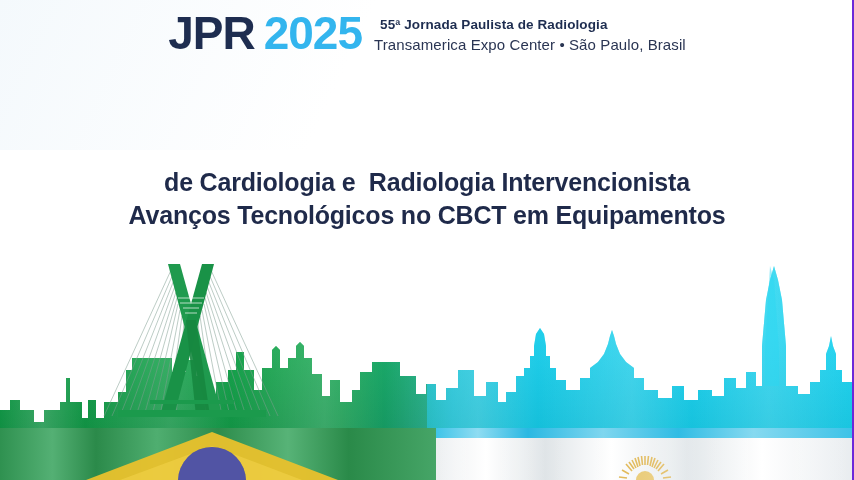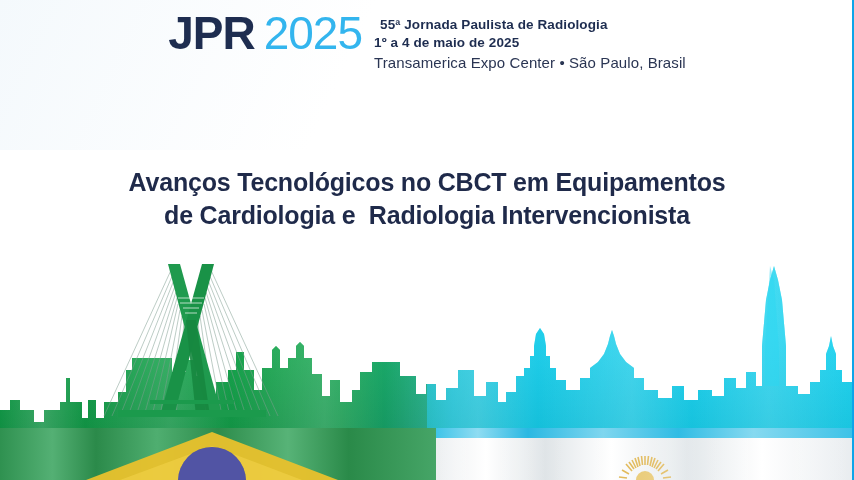--- a/index.html
+++ b/index.html
@@ -1,28 +1,28 @@
 <!DOCTYPE html>
 <html><head>
 <meta charset="utf-8">
 <style>
   html,body{margin:0;padding:0;background:#fff;}
   body{width:854px;height:480px;overflow:hidden;
        font-family:"Liberation Sans","DejaVu Sans",sans-serif;}
   .slide{position:relative;width:854px;height:480px;background:#ffffff;
-         border-right:2px solid #0ea5e9;box-sizing:border-box;overflow:hidden;}
+         border-right:2px solid #6d28d9;box-sizing:border-box;overflow:hidden;}
 
   
   .header{position:absolute;top:10px;left:0;width:854px;height:70px;
           display:flex;justify-content:center;align-items:flex-start;}
   .logo-row{display:flex;align-items:flex-start;gap:12px;}
   .jpr-mark{display:flex;align-items:baseline;line-height:1;
             font-weight:bold;letter-spacing:-1px;}
   .jpr-word{font-size:46px;color:#1e2d50;font-weight:bold;}
-  .jpr-year{font-size:46px;color:#33b5ee;font-weight:normal;margin-left:9px;}
+  .jpr-year{font-size:46px;color:#33b5ee;font-weight:bold;margin-left:9px;}
   .event-lines{padding-top:6px;color:#1e2d50;}
   .ev-l1{font-size:13.5px;font-weight:bold;letter-spacing:.1px;line-height:1.35;white-space:nowrap;margin-left:6px;}
   .ev-l2{font-size:13.5px;font-weight:bold;letter-spacing:.1px;line-height:1.35;white-space:nowrap;}
   .ev-l3{font-size:15px;font-weight:normal;letter-spacing:.1px;line-height:1.5;
          color:#2a3553;white-space:nowrap;}
 
   
   .title-block{position:absolute;top:166px;left:0;width:854px;text-align:center;}
   .title-line{font-size:25px;font-weight:bold;color:#1f2a4a;line-height:1.30;
               letter-spacing:-.2px;white-space:pre;}
@@ -46,30 +46,29 @@
   <div class="header">
     <div class="logo-row">
 
       <div class="jpr-mark">
         <span class="jpr-word">JPR</span>
         <span class="jpr-year">2025</span>
       </div>
 
       <div class="event-lines">
         <div class="ev-l1">55ª Jornada Paulista de Radiologia</div>
-        <div class="ev-l2">1º a 4 de maio de 2025</div>
         <div class="ev-l3">Transamerica Expo Center • São Paulo, Brasil</div>
       </div>
 
     </div>
   </div>
 
   <div class="title-block">
+    <div class="title-line">de Cardiologia e  Radiologia Intervencionista</div>
     <div class="title-line">Avanços Tecnológicos no CBCT em Equipamentos</div>
-    <div class="title-line">de Cardiologia e  Radiologia Intervencionista</div>
   </div>
 
   <div class="art">
     <svg viewBox="0 0 854 230" preserveAspectRatio="none" aria-hidden="true">
       <defs>
 
         <linearGradient id="gSky" x1="0" y1="0" x2="1" y2="0">
           <stop offset="0.00" stop-color="#14a04a"></stop>
           <stop offset="0.30" stop-color="#18a84e"></stop>
           <stop offset="0.40" stop-color="#1bae5c"></stop>

